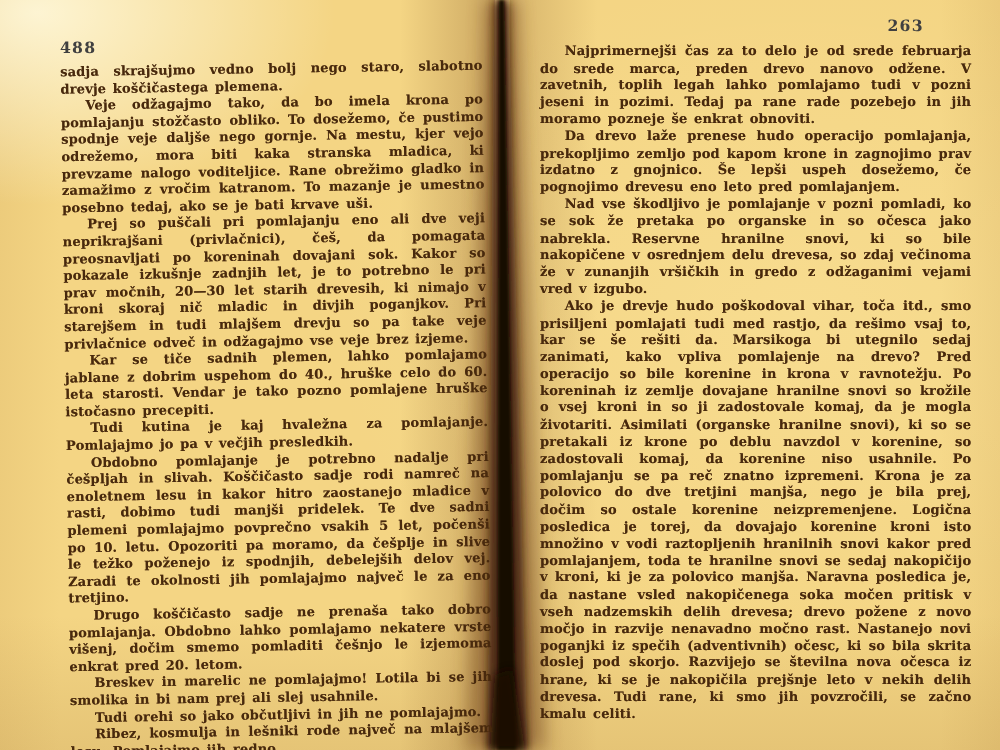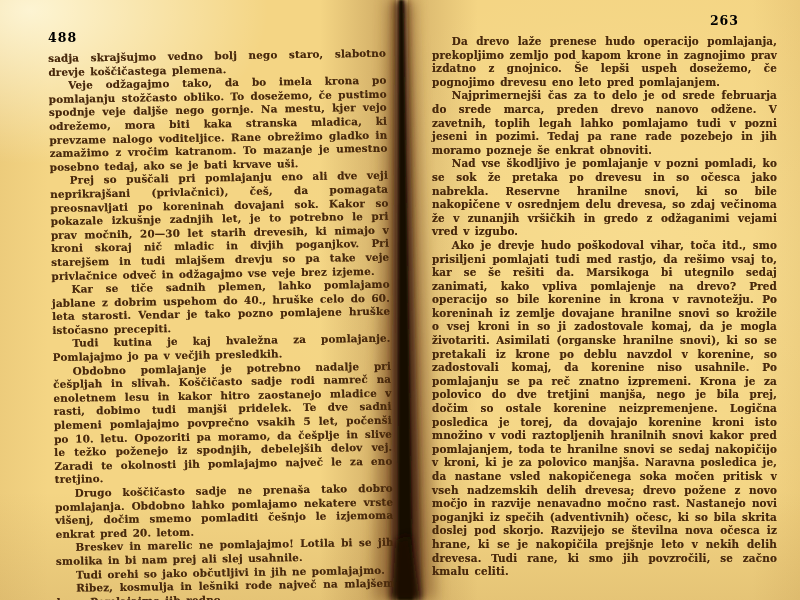--- a/index.html
+++ b/index.html
@@ -27,21 +27,21 @@
     background:linear-gradient(to left, rgba(120,70,22,0) , rgba(110,62,18,0.22));
   }
   .gutter-svg{position:absolute;left:0;top:0;}
 
   .page{position:absolute;color:#45280e;}
   .page-left{left:48px;top:30px;width:338px;}
   .page-right{left:432px;top:13px;width:345px;}
 
   .pgnum{
     font-size:12.5px;font-weight:700;letter-spacing:1px;
-    margin:0 0 7px 0;color:#000000;
+    margin:0 0 7px 0;color:#404040;
   }
   .page-right .pgnum{text-align:right;padding-right:38px;}
 
   .text-block{
     font-size:10.4px;line-height:13.6px;font-weight:700;
     text-align:justify;letter-spacing:0.15px;word-spacing:1.5px;
     color:#48290d;
     text-shadow:0 0 0.5px rgba(72,41,13,0.55);
   }
   .page-left .text-block{transform:rotate(-0.9deg);transform-origin:top left;}
@@ -86,19 +86,19 @@
     <p>Breskev in marelic ne pomlajajmo! Lotila bi se jih smolika in bi nam prej ali slej usahnile.</p>
     <p>Tudi orehi so jako občutljivi in jih ne pomlajajmo.</p>
     <p>Ribez, kosmulja in lešniki rode največ na mlajšem lesu. Pomlajajmo jih redno.</p>
 
   </div>
 </div>
 
 <div class="page page-right">
   <div class="pgnum">263</div>
   <div class="text-block">
+    <p>Najprimernejši čas za to delo je od srede februarja do srede marca, preden drevo nanovo odžene. V zavetnih, toplih legah lahko pomlajamo tudi v pozni jeseni in pozimi. Tedaj pa rane rade pozebejo in jih moramo pozneje še enkrat obnoviti.</p>
     <p>Da drevo laže prenese hudo operacijo pomlajanja, prekopljimo zemljo pod kapom krone in zagnojimo prav izdatno z gnojnico. Še lepši uspeh dosežemo, če pognojimo drevesu eno leto pred pomlajanjem.</p>
-    <p>Najprimernejši čas za to delo je od srede februarja do srede marca, preden drevo nanovo odžene. V zavetnih, toplih legah lahko pomlajamo tudi v pozni jeseni in pozimi. Tedaj pa rane rade pozebejo in jih moramo pozneje še enkrat obnoviti.</p>
-    <p>Nad vse škodljivo je pomlajanje v pozni pomladi, ko se sok že pretaka po drevesu in so očesca jako nabrekla. Reservne hranilne snovi, ki so bile nakopičene v osrednjem delu drevesa, so zdaj večinoma že v zunanjih vršičkih in gredo z odžaganimi vejami vred v izgubo.</p>
+    <p>Nad vse škodljivo je pomlajanje v pozni pomladi, ko se sok že pretaka po organske in so očesca jako nabrekla. Reservne hranilne snovi, ki so bile nakopičene v osrednjem delu drevesa, so zdaj večinoma že v zunanjih vršičkih in gredo z odžaganimi vejami vred v izgubo.</p>
     <p>Ako je drevje hudo poškodoval vihar, toča itd., smo prisiljeni pomlajati tudi med rastjo, da rešimo vsaj to, kar se še rešiti da. Marsikoga bi utegnilo sedaj zanimati, kako vpliva pomlajenje na drevo? Pred operacijo so bile korenine in krona v ravnotežju. Po koreninah iz zemlje dovajane hranilne snovi so krožile o vsej kroni in so ji zadostovale komaj, da je mogla životariti. Asimilati (organske hranilne snovi), ki so se pretakali iz krone po deblu navzdol v korenine, so zadostovali komaj, da korenine niso usahnile. Po pomlajanju se pa reč znatno izpremeni. Krona je za polovico do dve tretjini manjša, nego je bila prej, dočim so ostale korenine neizpremenjene. Logična posledica je torej, da dovajajo korenine kroni isto množino v vodi raztopljenih hranilnih snovi kakor pred pomlajanjem, toda te hranilne snovi se sedaj nakopičijo v kroni, ki je za polovico manjša. Naravna posledica je, da nastane vsled nakopičenega soka močen pritisk v vseh nadzemskih delih drevesa; drevo požene z novo močjo in razvije nenavadno močno rast. Nastanejo novi poganjki iz spečih (adventivnih) očesc, ki so bila skrita doslej pod skorjo. Razvijejo se številna nova očesca iz hrane, ki se je nakopičila prejšnje leto v nekih delih drevesa. Tudi rane, ki smo jih povzročili, se začno kmalu celiti.</p>
 
   </div>
 </div>
 
 </body></html>

